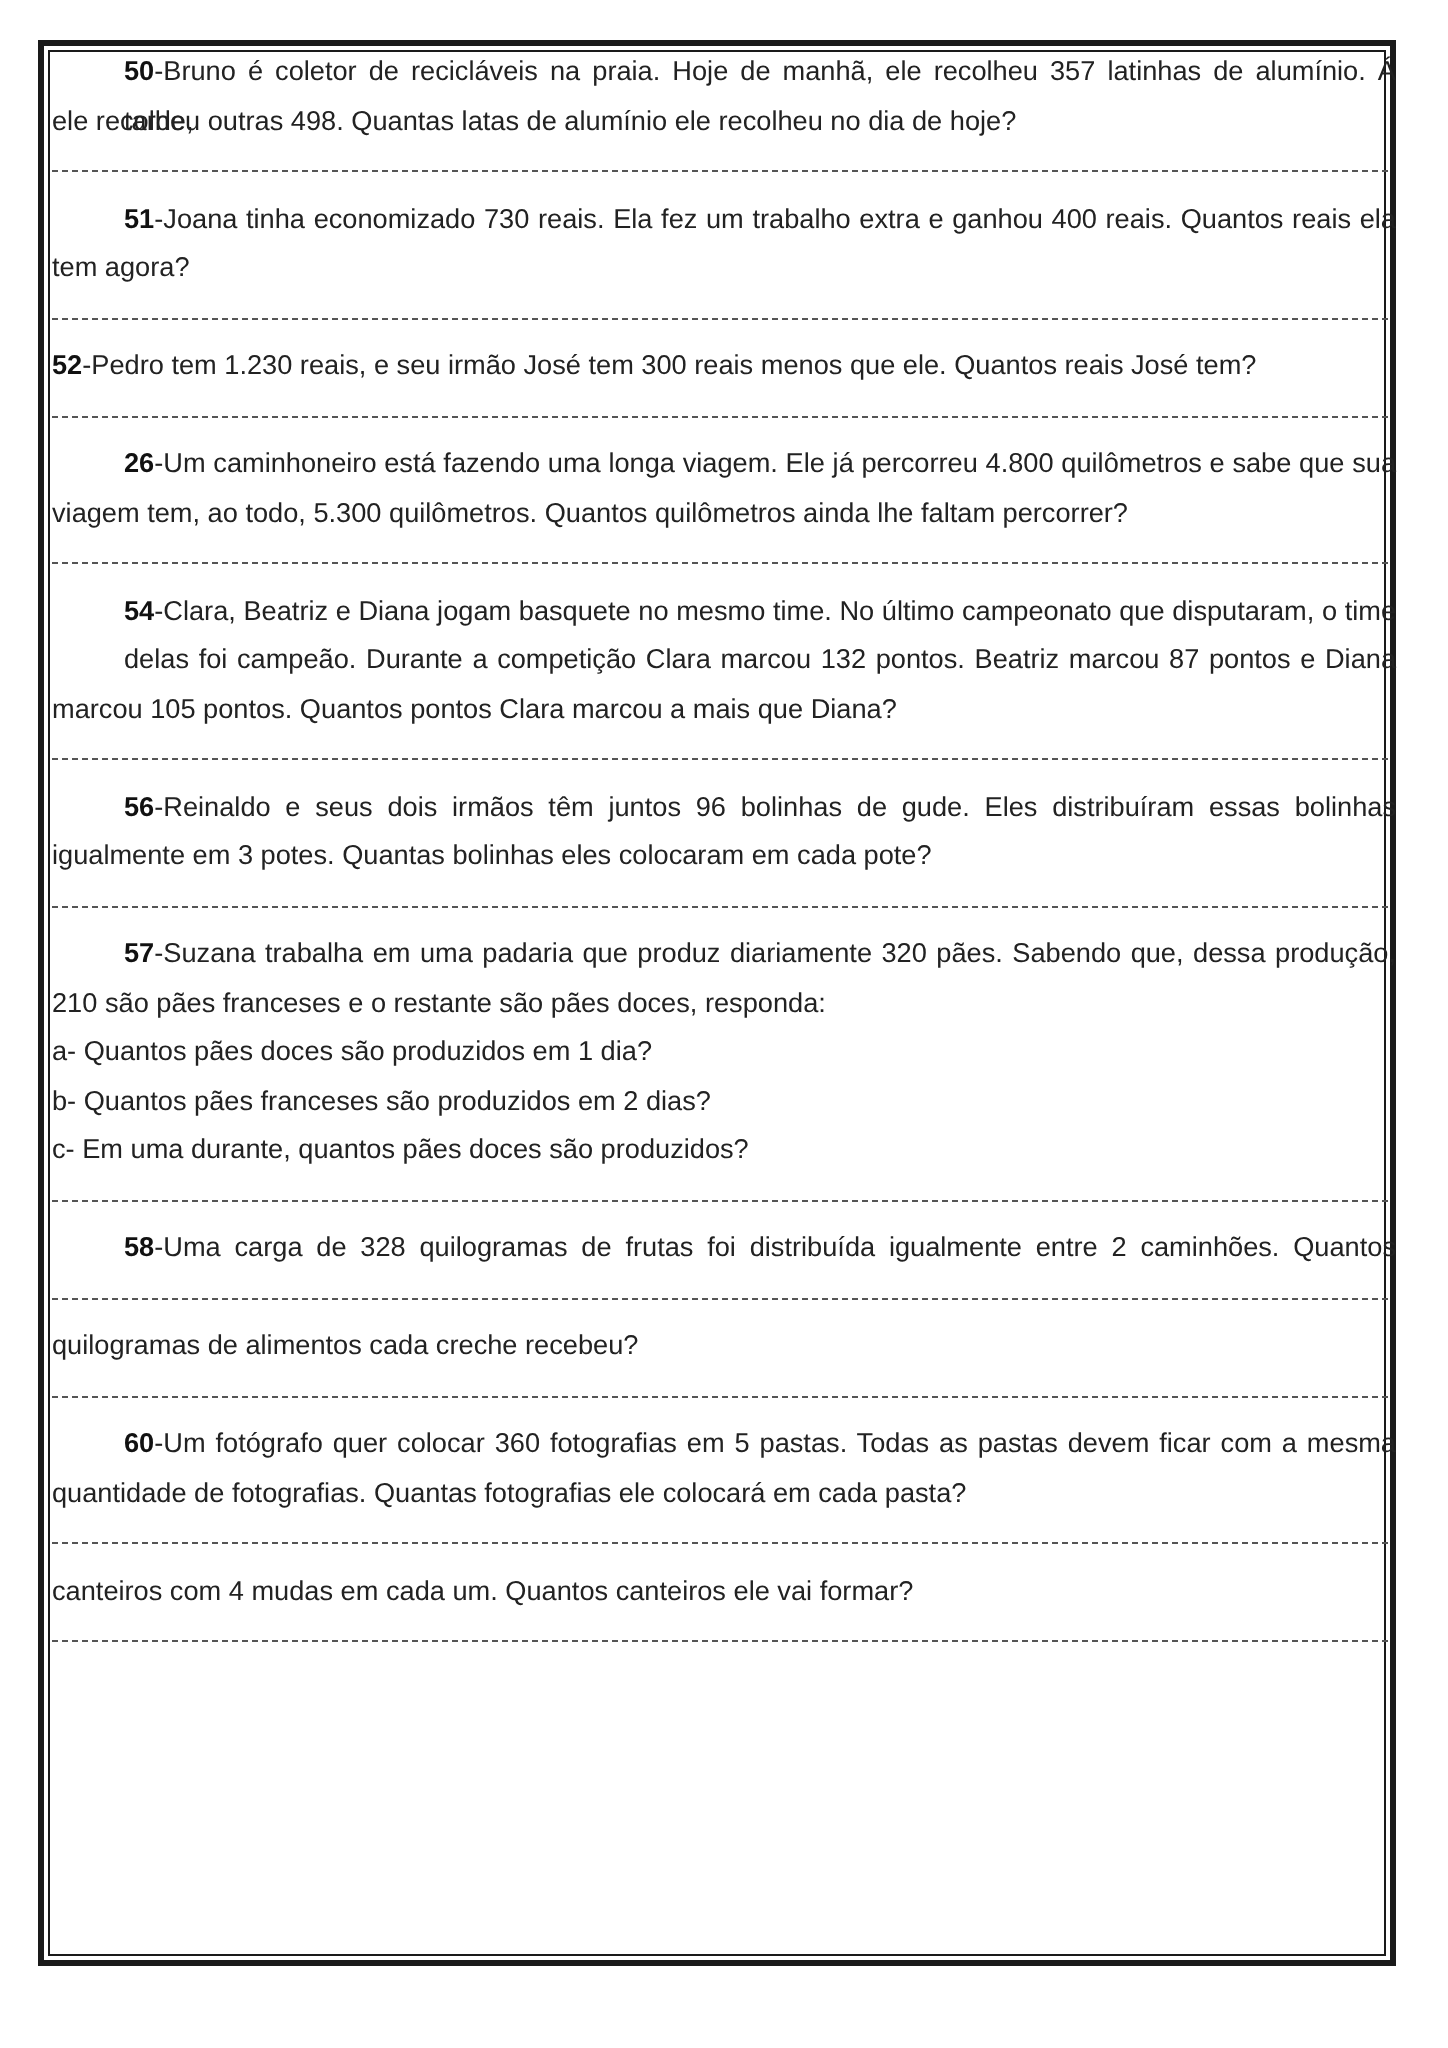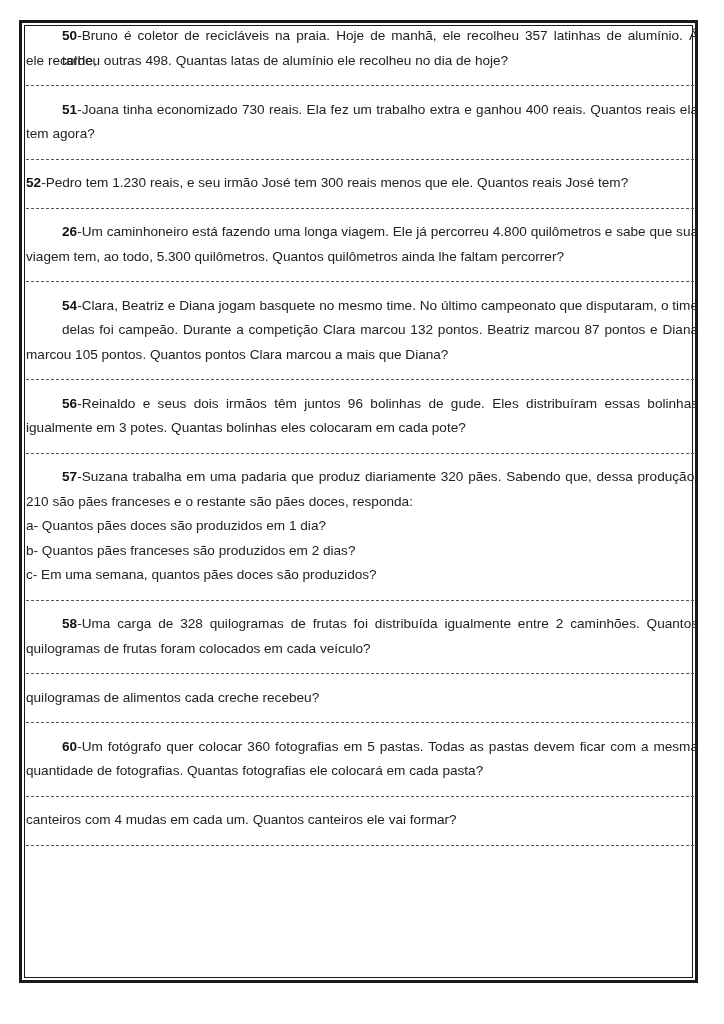--- a/index.html
+++ b/index.html
@@ -64,26 +64,25 @@
     <div class="q">
       <div class="line just"><span class="num">56</span><span>-Reinaldo e seus dois irmãos têm juntos 96 bolinhas de gude. Eles distribuíram essas bolinhas</span></div>
       <div class="line"><span>igualmente em 3 potes. Quantas bolinhas eles colocaram em cada pote?</span></div>
       <div class="dash"></div>
     </div>
     <div class="q">
       <div class="line just"><span class="num">57</span><span>-Suzana trabalha em uma padaria que produz diariamente 320 pães. Sabendo que, dessa produção,</span></div>
       <div class="line"><span>210 são pães franceses e o restante são pães doces, responda:</span></div>
       <div class="line"><span>a- Quantos pães doces são produzidos em 1 dia?</span></div>
       <div class="line"><span>b- Quantos pães franceses são produzidos em 2 dias?</span></div>
-      <div class="line"><span>c- Em uma semana, quantos pães doces são produzidos?</span></div>
+      <div class="line"><span>c- Em uma durante, quantos pães doces são produzidos?</span></div>
       <div class="dash"></div>
     </div>
     <div class="q">
       <div class="line just"><span class="num">58</span><span>-Uma carga de 328 quilogramas de frutas foi distribuída igualmente entre 2 caminhões. Quantos</span></div>
-      <div class="line"><span>quilogramas de frutas foram colocados em cada veículo?</span></div>
       <div class="dash"></div>
     </div>
     <div class="q">
       <div class="line"><span>quilogramas de alimentos cada creche recebeu?</span></div>
       <div class="dash"></div>
     </div>
     <div class="q">
       <div class="line just"><span class="num">60</span><span>-Um fotógrafo quer colocar 360 fotografias em 5 pastas. Todas as pastas devem ficar com a mesma</span></div>
       <div class="line"><span>quantidade de fotografias. Quantas fotografias ele colocará em cada pasta?</span></div>
       <div class="dash"></div>

